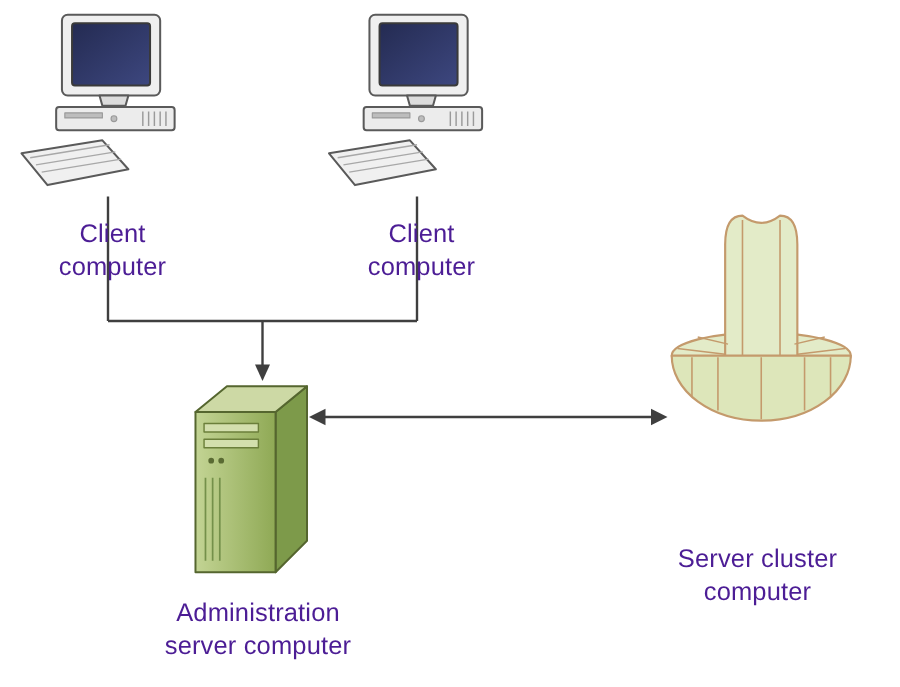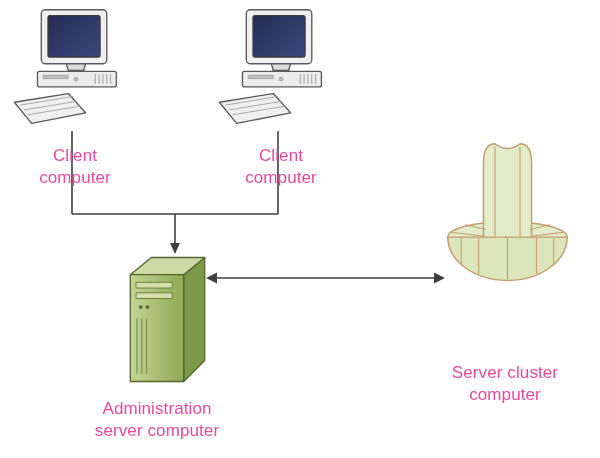--- a/index.html
+++ b/index.html
@@ -3,21 +3,21 @@
 <meta charset="utf-8">
 <style>
   html,body{margin:0;padding:0;background:#ffffff;}
   .canvas{
     position:relative;width:600px;height:458px;background:#ffffff;overflow:hidden;
     font-family:"Liberation Sans", sans-serif;
   }
   .overlay{position:absolute;left:0;top:0;width:600px;height:458px;pointer-events:none;}
   .node-icon{position:absolute;}
   .node-label{
-    position:absolute;text-align:center;color:#ec4899;
+    position:absolute;text-align:center;color:#4c1d95;
     font-size:17px;line-height:1.28;letter-spacing:0.1px;
   }
 </style>
 </head>
 <body>
 
 <div class="canvas">
 
   <svg class="overlay" width="600" height="458" viewBox="0 0 600 458">
     <g stroke="#3f3f3f" stroke-width="1.6" fill="none">
@@ -93,21 +93,21 @@
         <polygon points="16,28 38,10 94,10 72,28" fill="#cdd9a5"></polygon>
         <rect x="16" y="28" width="56" height="112" fill="url(#gsrv)"></rect>
         <rect x="22" y="36" width="38" height="6" fill="#d3dfad" stroke="#6b7f3a" stroke-width="1"></rect>
         <rect x="22" y="47" width="38" height="6" fill="#d3dfad" stroke="#6b7f3a" stroke-width="1"></rect>
         <circle cx="27" cy="62" r="2" fill="#5a6b33" stroke="none"></circle>
         <circle cx="34" cy="62" r="2" fill="#5a6b33" stroke="none"></circle>
         <path d="M23,74 V132 M28,74 V132 M33,74 V132" stroke="#74904a" stroke-width="1.2" fill="none"></path>
       </g>
     </svg>
   </div>
-  <div class="node-label" style="left:82px;top:398px;width:150px;">Administration server computer</div>
+  <div class="node-label" style="left:97px;top:398px;width:150px;">Administration server computer</div>
 
   <div class="node-icon" style="left:440px;top:138px;width:135px;height:154px;">
     <svg width="135" height="154" viewBox="0 0 140 160">
       <g stroke="#c49a6c" stroke-width="1.5" stroke-linejoin="round">
         <ellipse cx="70" cy="103" rx="62" ry="16" fill="#e3ebc8"></ellipse>
         <path d="M45,112 L45,26 Q45,6 57,6 Q70,16 83,6 Q95,6 95,26 L95,112 Z" fill="#e3ebc8"></path>
         <path d="M57,9 V104 M83,9 V104" stroke-width="1.1" fill="none"></path>
         <path d="M45,102 L12,98 M47,95 L26,90 M95,102 L128,98 M93,95 L114,90" stroke-width="1" fill="none"></path>
         <path d="M8,103 A62,45 0 0 0 132,103 Z" fill="#dde6ba"></path>
         <path d="M22,104 V131 M40,104 V141 M70,104 V147 M100,104 V141 M118,104 V131" stroke-width="1.1" fill="none"></path>

